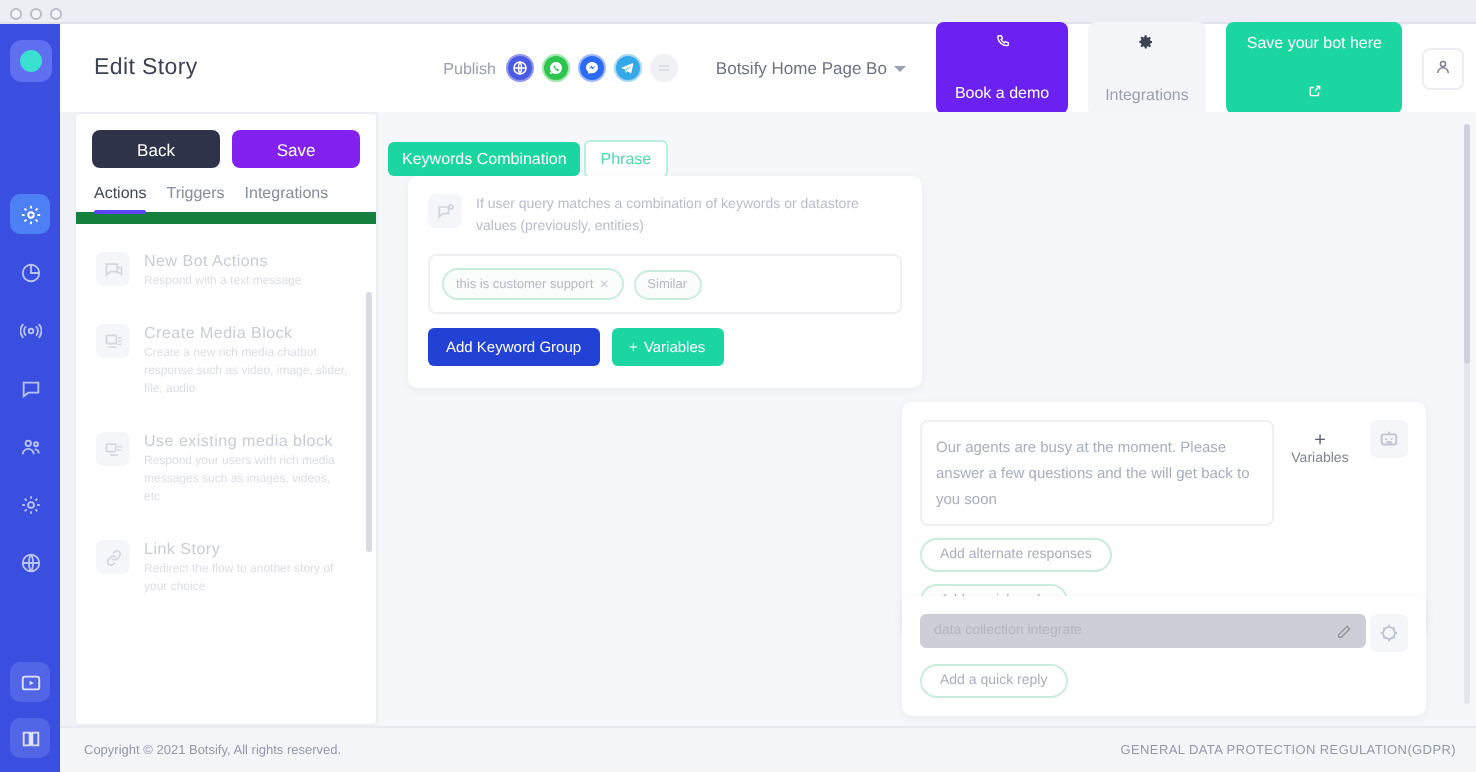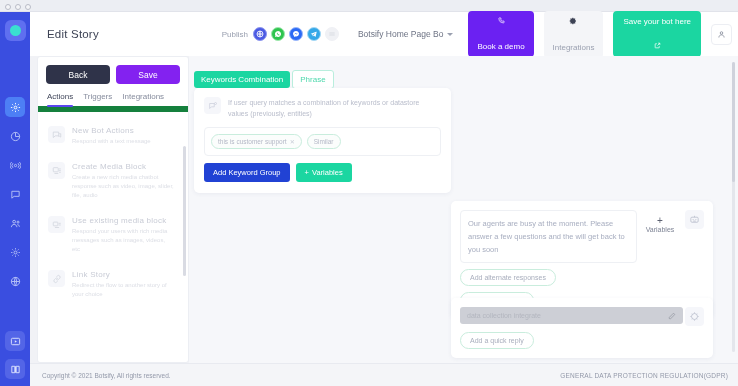--- a/index.html
+++ b/index.html
@@ -138,21 +138,21 @@
 
   
   .trig-tabs { position: absolute; top: 14px; left: 5px; display: flex; align-items: center; }
   .trig-tab {
     font-size: 8px; padding: 4px 7px; border-radius: 3px;
   }
   .trig-tab.on { background: #1bd6a1; color: #fff; }
   .trig-tab.off { background: #ffffff; color: #4fd8ad; border: 1px solid #b9eedd; margin-left: 2px; }
 
   .trig-card {
-    position: absolute; top: 32px; left: 5px; width: 257px;
+    position: absolute; top: 32px; left: 15px; width: 257px;
     background: #ffffff; border-radius: 5px; padding: 9px 10px 11px 10px;
     box-shadow: 0 1px 4px rgba(60,70,110,.07);
   }
   .trig-head { display: flex; gap: 7px; }
   .trig-ico {
     flex: none; width: 17px; height: 17px; border-radius: 4px; background: #f5f6fa;
     display: flex; align-items: center; justify-content: center; color: #cfd3de;
   }
   .trig-ico svg { width: 10px; height: 10px; }
   .trig-desc { font-size: 7px; line-height: 1.6; color: #b9bdcb; flex: 1; }

